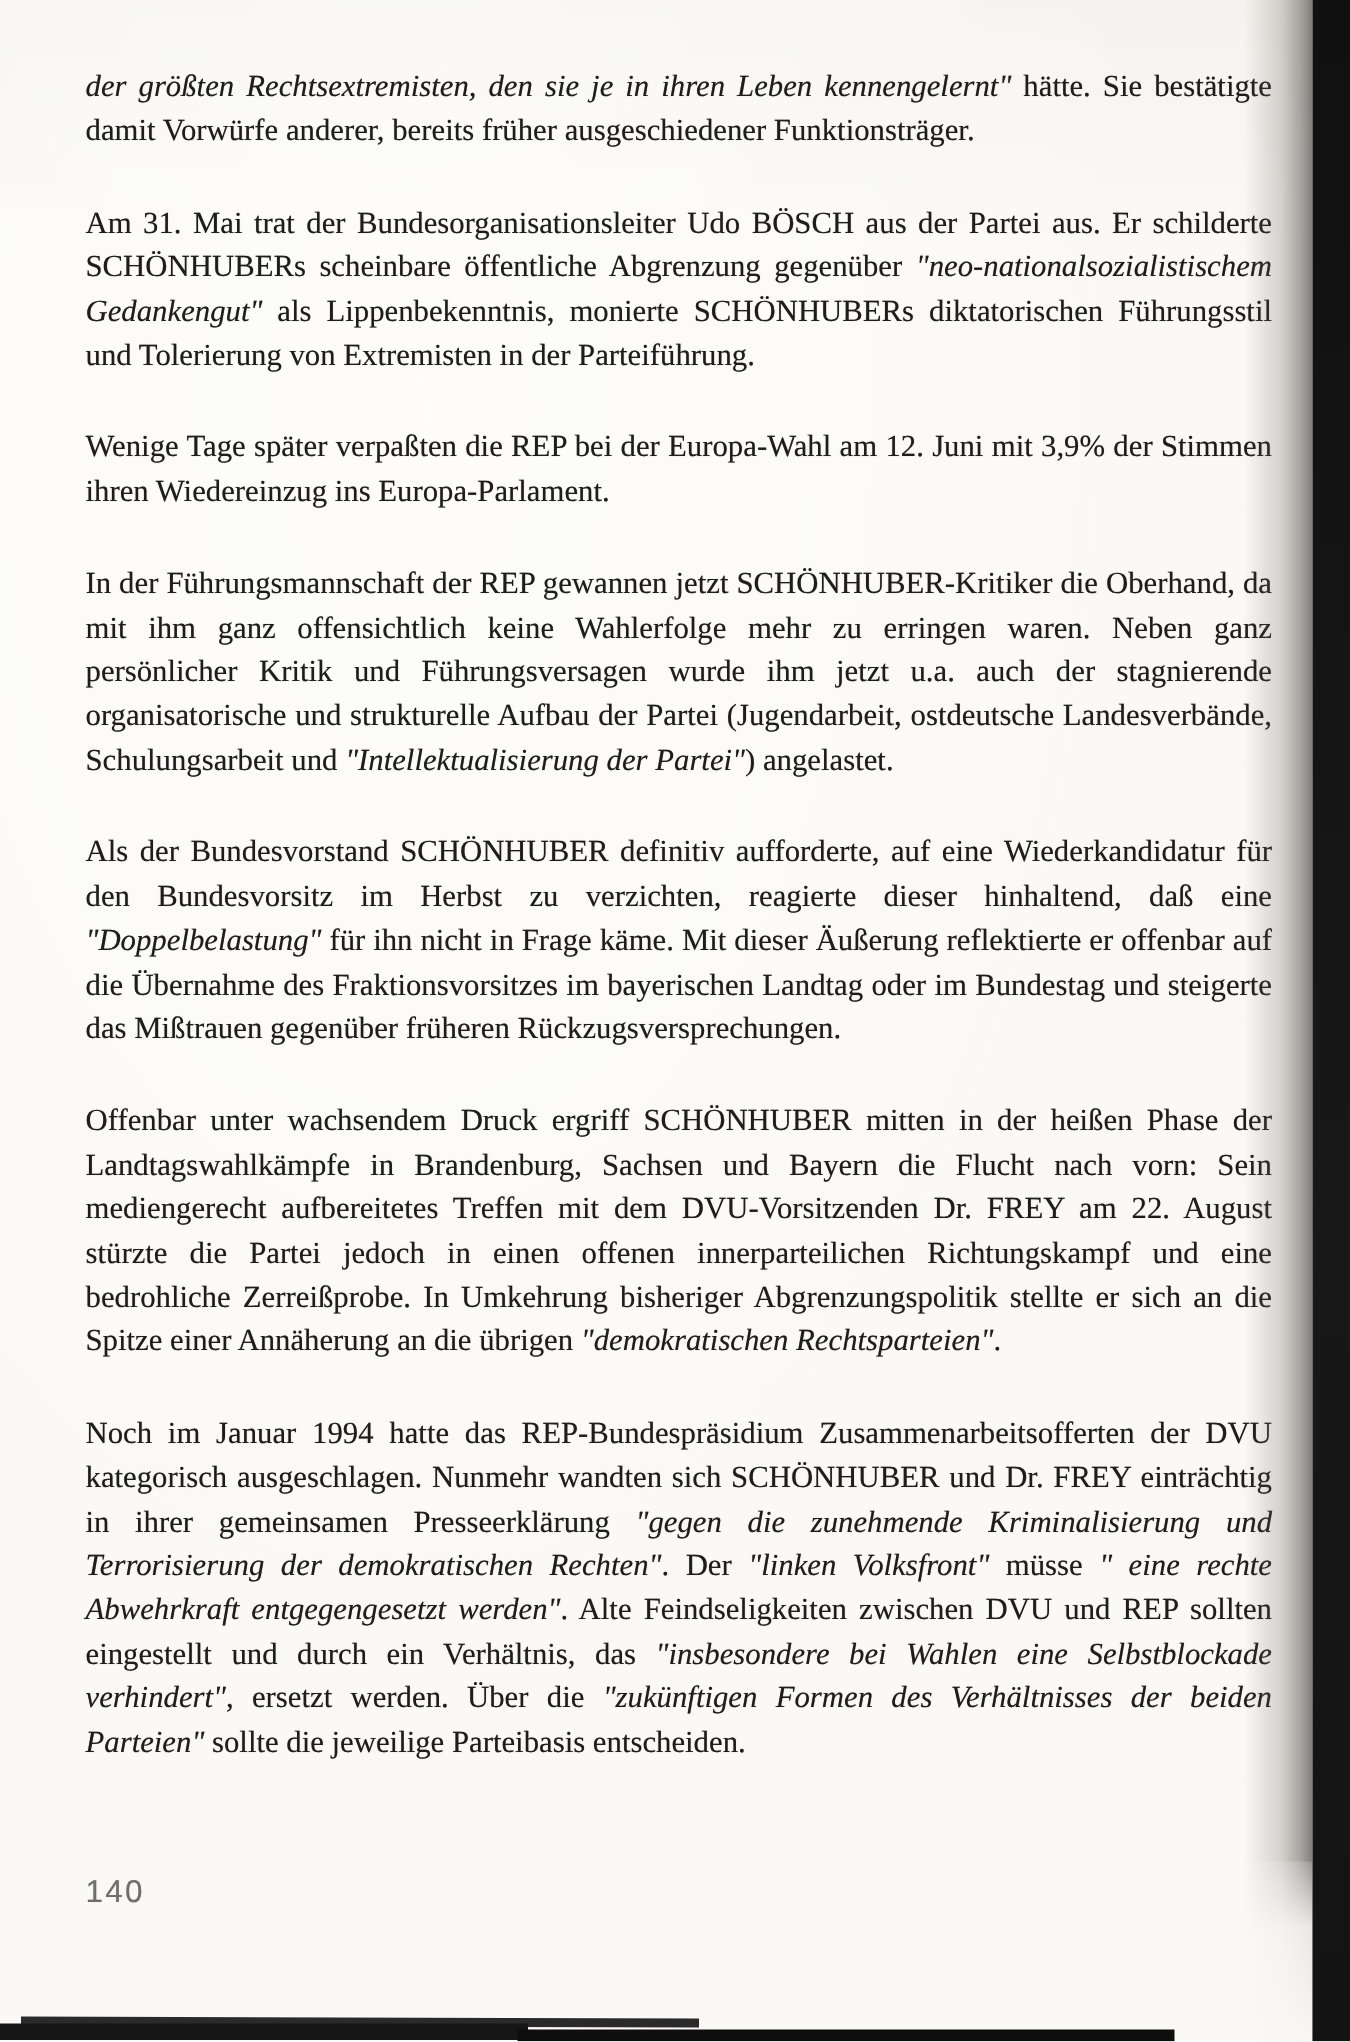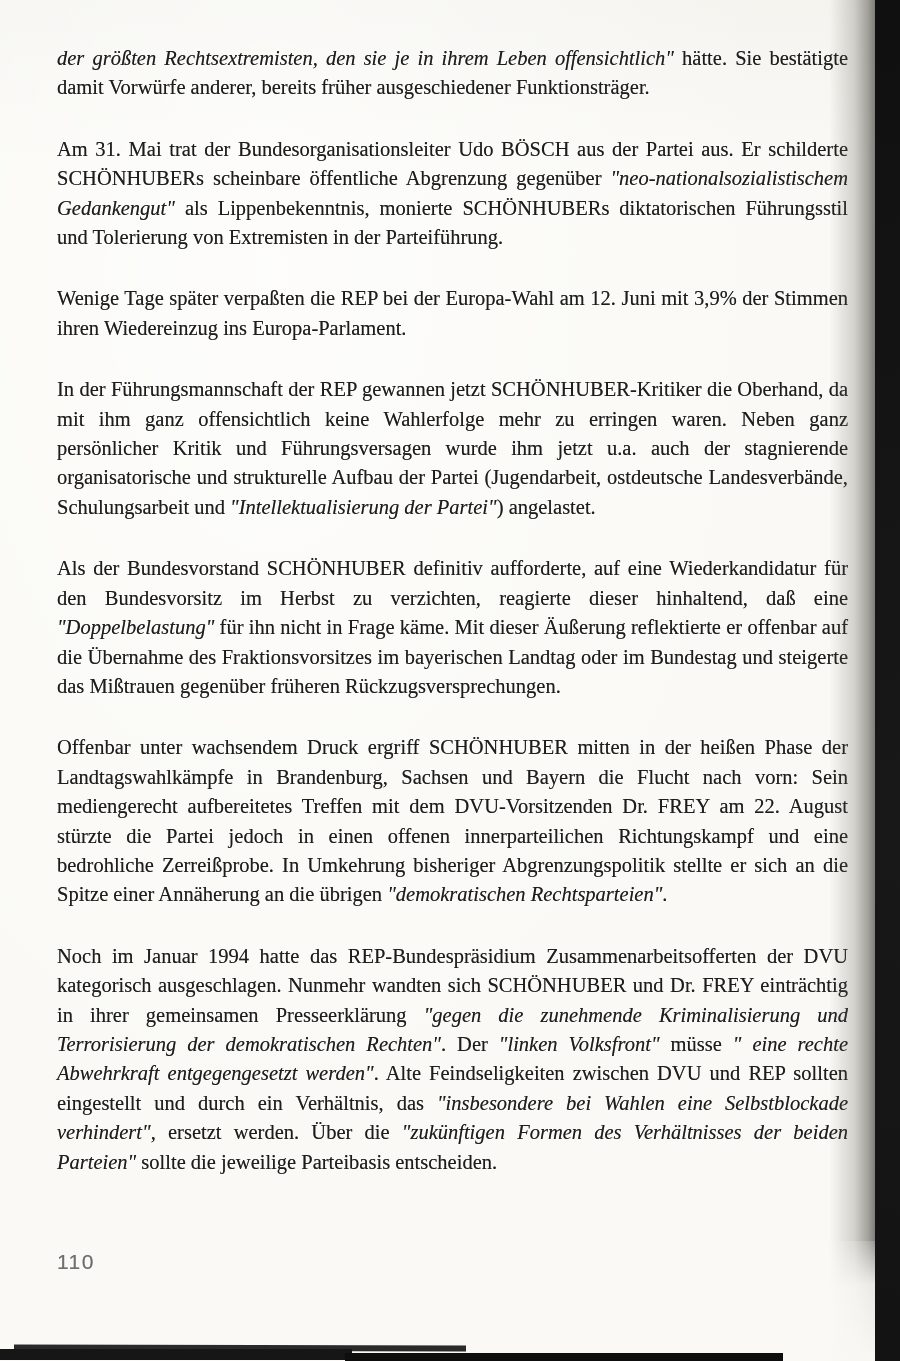--- a/index.html
+++ b/index.html
@@ -109,30 +109,30 @@
     height: 8px;
     background: #0e0e0e;
   }
 </style>
 </head>
 <body>
 
 <div class="page">
 
   <div class="text-block">
-      <p class="para"><span class="it">der größten Rechtsextremisten, den sie je in ihrem Leben offensichtlich"</span><span> hätte. Sie bestätigte damit Vorwürfe anderer, bereits früher ausgeschiedener Funktionsträger.</span></p>
+      <p class="para"><span class="it">der größten Rechtsextremisten, den sie je in ihren Leben kennengelernt"</span><span> hätte. Sie bestätigte damit Vorwürfe anderer, bereits früher ausgeschiedener Funktionsträger.</span></p>
       <p class="para"><span>Am 31. Mai trat der Bundesorganisationsleiter Udo BÖSCH aus der Partei aus. Er schilderte SCHÖNHUBERs scheinbare öffentliche Abgrenzung gegenüber </span><span class="it">"neo-nationalsozialistischem Gedankengut"</span><span> als Lippenbekenntnis, monierte SCHÖNHUBERs diktatorischen Führungsstil und Tolerierung von Extremisten in der Parteiführung.</span></p>
       <p class="para"><span>Wenige Tage später verpaßten die REP bei der Europa-Wahl am 12. Juni mit 3,9% der Stimmen ihren Wiedereinzug ins Europa-Parlament.</span></p>
       <p class="para"><span>In der Führungsmannschaft der REP gewannen jetzt SCHÖNHUBER-Kritiker die Oberhand, da mit ihm ganz offensichtlich keine Wahlerfolge mehr zu erringen waren. Neben ganz persönlicher Kritik und Führungsversagen wurde ihm jetzt u.a. auch der stagnierende organisatorische und strukturelle Aufbau der Partei (Jugendarbeit, ostdeutsche Landesverbände, Schulungsarbeit und </span><span class="it">"Intellektualisierung der Partei"</span><span>) angelastet.</span></p>
       <p class="para"><span>Als der Bundesvorstand SCHÖNHUBER definitiv aufforderte, auf eine Wiederkandidatur für den Bundesvorsitz im Herbst zu verzichten, reagierte dieser hinhaltend, daß eine </span><span class="it">"Doppelbelastung"</span><span> für ihn nicht in Frage käme. Mit dieser Äußerung reflektierte er offenbar auf die Übernahme des Fraktionsvorsitzes im bayerischen Landtag oder im Bundestag und steigerte das Mißtrauen gegenüber früheren Rückzugsversprechungen.</span></p>
       <p class="para"><span>Offenbar unter wachsendem Druck ergriff SCHÖNHUBER mitten in der heißen Phase der Landtagswahlkämpfe in Brandenburg, Sachsen und Bayern die Flucht nach vorn: Sein mediengerecht aufbereitetes Treffen mit dem DVU-Vorsitzenden Dr. FREY am 22. August stürzte die Partei jedoch in einen offenen innerparteilichen Richtungskampf und eine bedrohliche Zerreißprobe. In Umkehrung bisheriger Abgrenzungspolitik stellte er sich an die Spitze einer Annäherung an die übrigen </span><span class="it">"demokratischen Rechtsparteien"</span><span>.</span></p>
       <p class="para"><span>Noch im Januar 1994 hatte das REP-Bundespräsidium Zusammenarbeitsofferten der DVU kategorisch ausgeschlagen. Nunmehr wandten sich SCHÖNHUBER und Dr. FREY einträchtig in ihrer gemeinsamen Presseerklärung </span><span class="it">"gegen die zunehmende Kriminalisierung und Terrorisierung der demokratischen Rechten"</span><span>. Der </span><span class="it">"linken Volksfront"</span><span> müsse </span><span class="it">" eine rechte Abwehrkraft entgegengesetzt werden"</span><span>. Alte Feindseligkeiten zwischen DVU und REP sollten eingestellt und durch ein Verhältnis, das </span><span class="it">"insbesondere bei Wahlen eine Selbstblockade verhindert"</span><span>, ersetzt werden. Über die </span><span class="it">"zukünftigen Formen des Verhältnisses der beiden Parteien"</span><span> sollte die jeweilige Parteibasis entscheiden.</span></p>
     </div>
 
-  <div class="page-number">110</div>
+  <div class="page-number">140</div>
 
   <div class="curl-shadow"></div>
   <div class="corner-fade"></div>
   <div class="edge-right"></div>
   <div class="bottom-bar-1"></div>
   <div class="bottom-bar-2"></div>
   <div class="bottom-bar-3"></div>
 
 </div>
 

